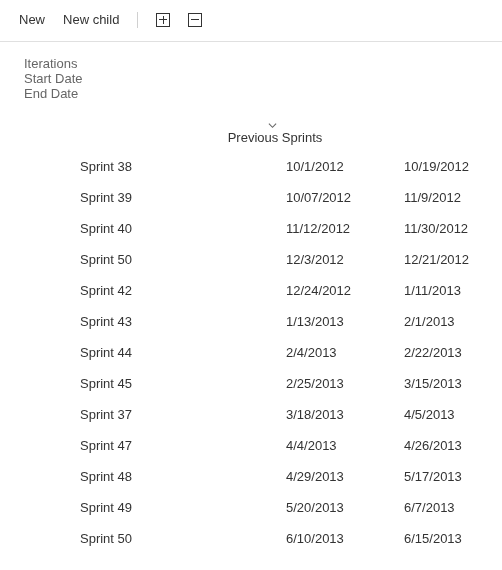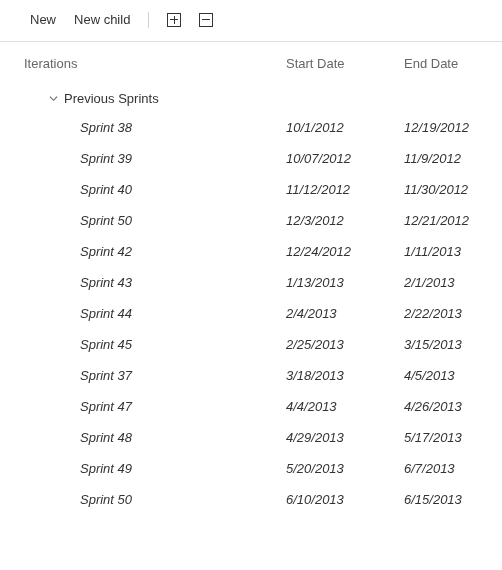--- a/index.html
+++ b/index.html
@@ -9,21 +9,21 @@
       color: #333;
       background: #fff;
       width: 502px;
       height: 570px;
       overflow: hidden;
     }
     .toolbar {
       display: flex;
       align-items: center;
       gap: 18px;
-      padding: 10px 22px 12px 30px;
+      padding: 10px 22px 12px 19px;
       border-bottom: 1px solid #e0e0e0;
     }
     .toolbar-btn {
       background: none;
       border: none;
       font-family: inherit;
       font-size: 13px;
       color: #333;
       cursor: pointer;
       padding: 2px 0;
@@ -49,43 +49,44 @@
       position: absolute;
       background: #333;
     }
     .icon-btn .h { width: 8px; height: 1px; }
     .icon-btn .v { width: 1px; height: 8px; }
     .header-row {
       display: flex;
       padding: 14px 0 14px 24px;
       color: #666;
       font-size: 13px;
+      flex-direction: column;
     }
     .col-iter { width: 262px; }
     .col-start { width: 118px; }
     .col-end { flex: 1; }
     .group-row {
       display: flex;
       align-items: center;
       padding: 6px 0 6px 48px;
       cursor: pointer;
+      flex-direction: column;
     }
     .chevron {
       width: 10px;
       display: inline-flex;
       justify-content: center;
       margin-right: 6px;
       color: #666;
     }
     .chevron svg { width: 9px; height: 9px; }
     .rows { }
     .data-row {
       display: flex;
       padding: 8px 0 8px 0;
-      font-style: italic;
     }
     .cell-name {
       width: 286px;
       padding-left: 80px;
     }
     .cell-start { width: 118px; }
     .cell-end { flex: 1; }
   </style>
 </head>
 <body>
@@ -115,21 +116,21 @@
         <path d="M1 3 L5 7 L9 3" fill="none" stroke="#666" stroke-width="1.2"></path>
       </svg>
   </span>
   <span>Previous Sprints</span>
 </div>
 
 <div class="rows" id="rows">
     <div class="data-row">
       <div class="cell-name">Sprint 38</div>
       <div class="cell-start">10/1/2012</div>
-      <div class="cell-end">12/19/2012</div>
+      <div class="cell-end">10/19/2012</div>
     </div>
     <div class="data-row">
       <div class="cell-name">Sprint 39</div>
       <div class="cell-start">10/07/2012</div>
       <div class="cell-end">11/9/2012</div>
     </div>
     <div class="data-row">
       <div class="cell-name">Sprint 40</div>
       <div class="cell-start">11/12/2012</div>
       <div class="cell-end">11/30/2012</div>

